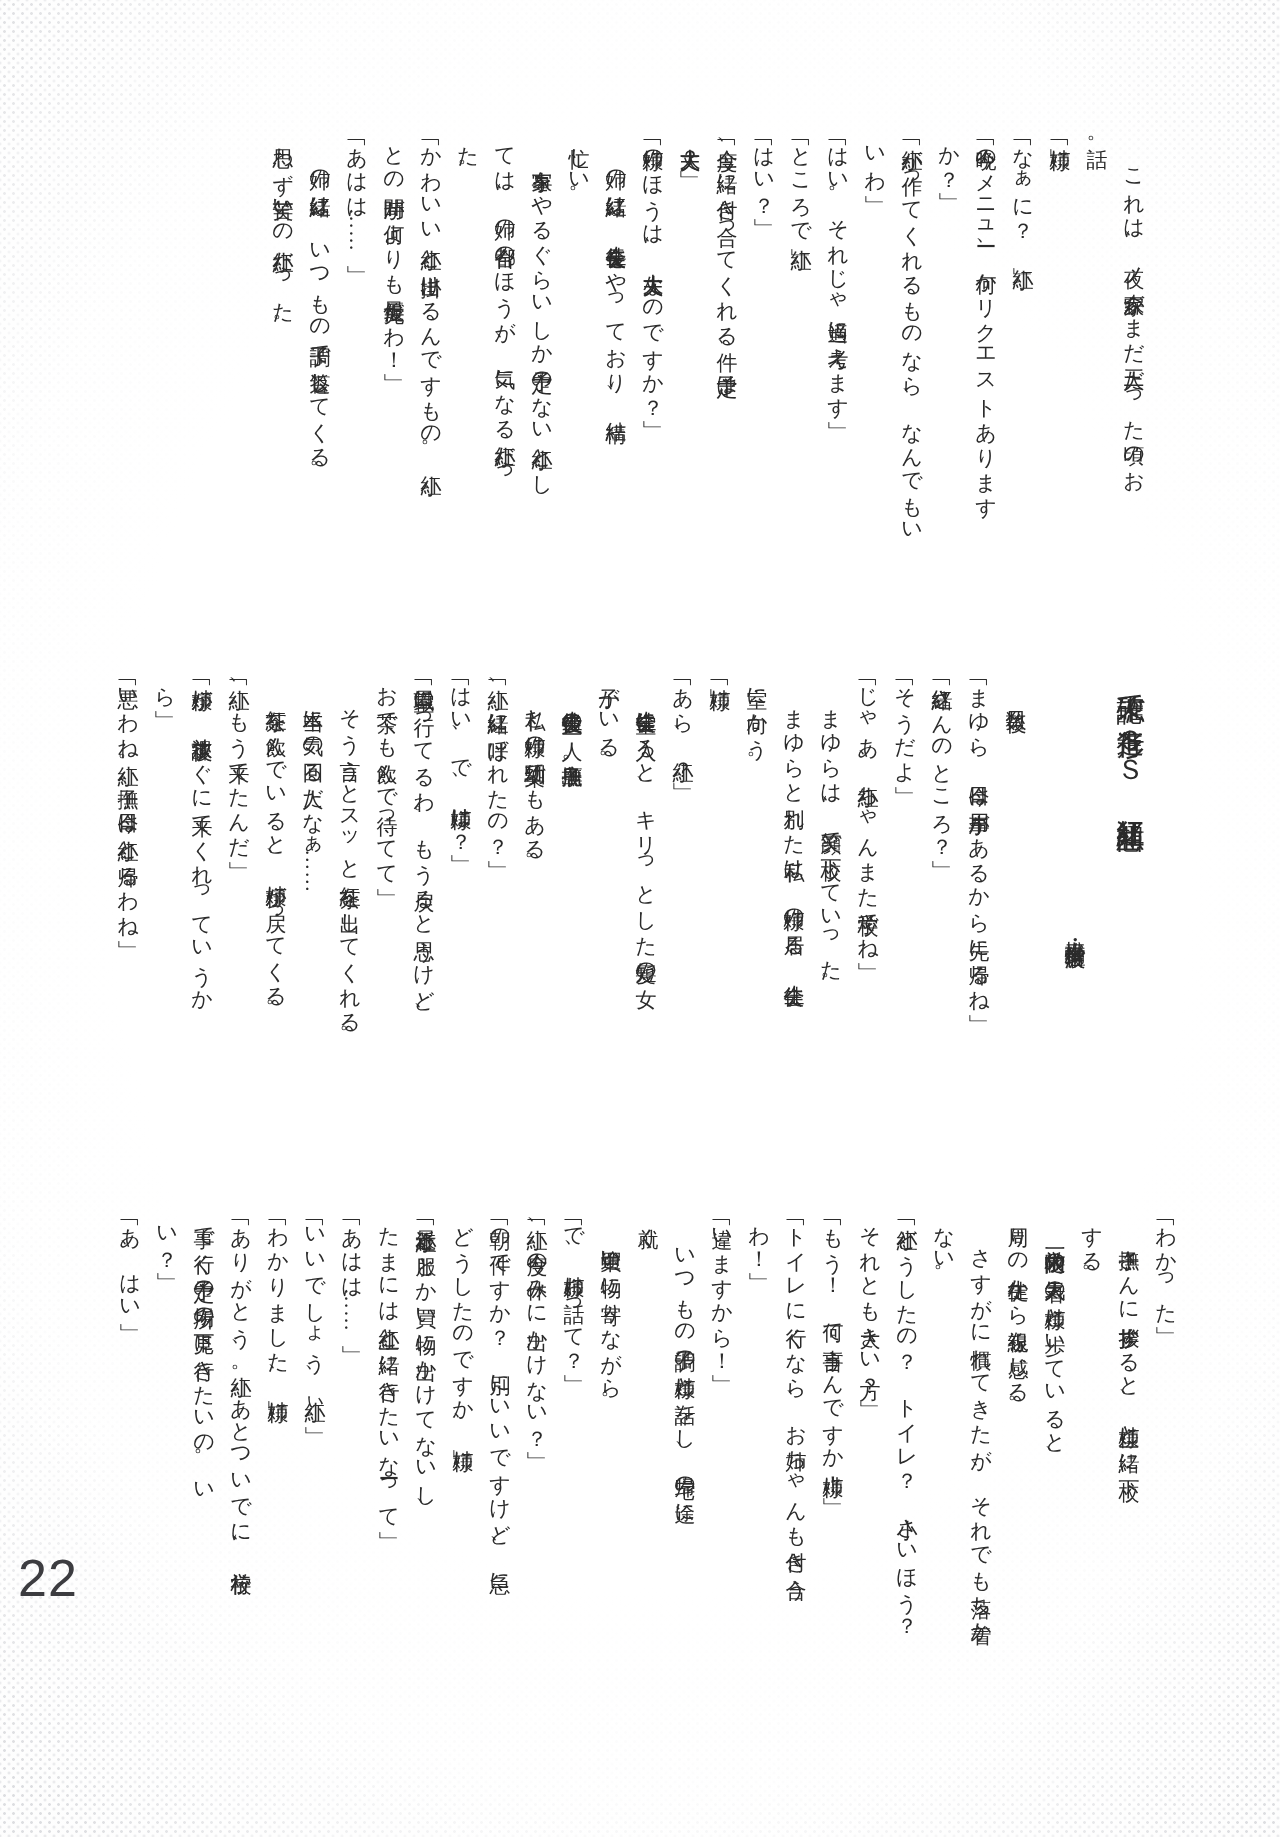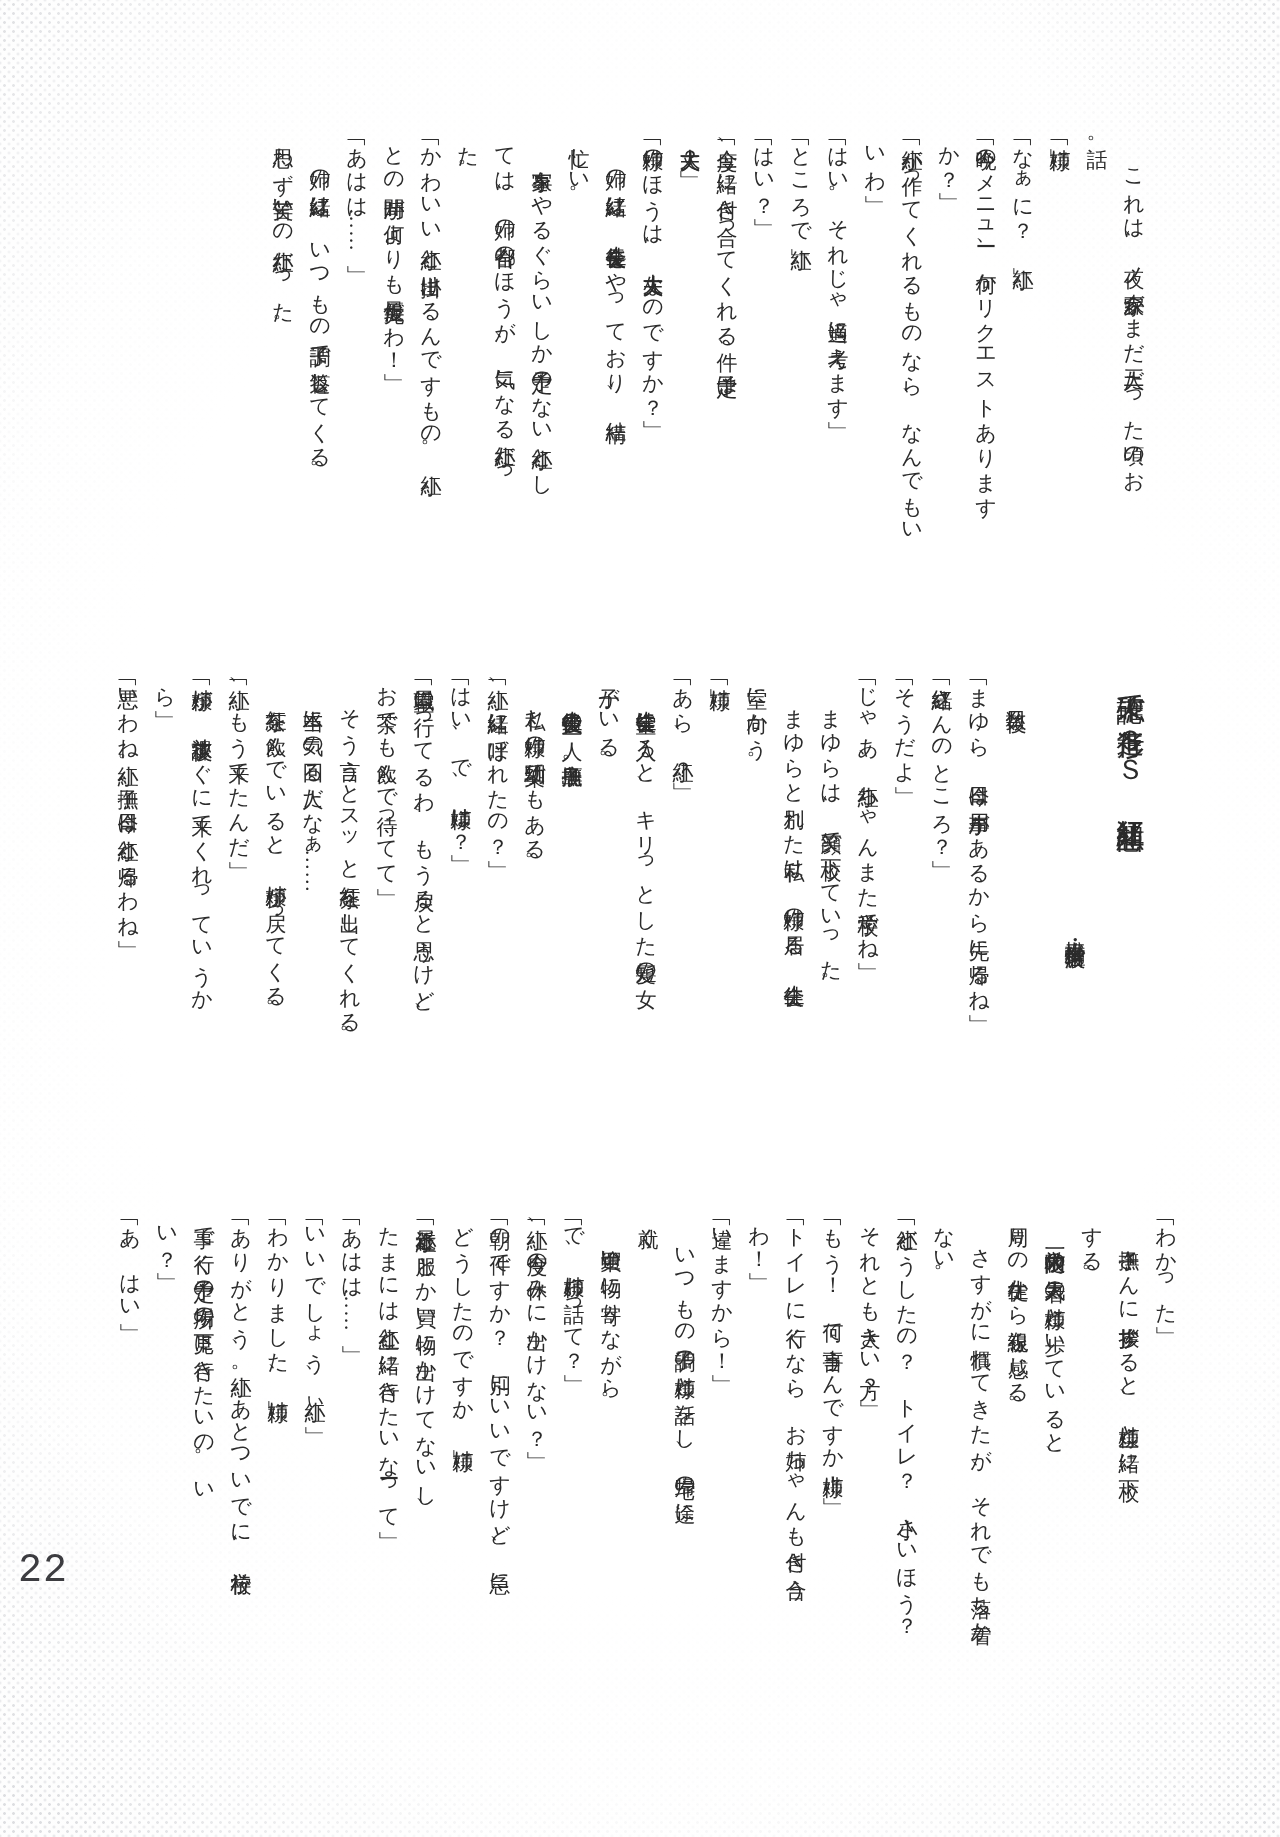--- a/index.html
+++ b/index.html
@@ -54,23 +54,23 @@
   .story-author {
     padding-top: 252px;
     margin-left: 26px;
     line-height: 30px;
   }
   .cols { display: block; }
   .page-number {
     position: absolute;
     left: 18px;
     top: 1548px;
-    font-size: 40px;
+    font-size: 52px;
     color: #3c3c40;
-    font-family: Liberation Mono, monospace;
+    font-family: Liberation Sans, sans-serif;
     letter-spacing: 1px;
   }
 </style>
 </head>
 <body>
 
 <div class="dot-layer"></div>
 <div class="vignette-layer"></div>
 
 <div class="story-section" id="section-top">

